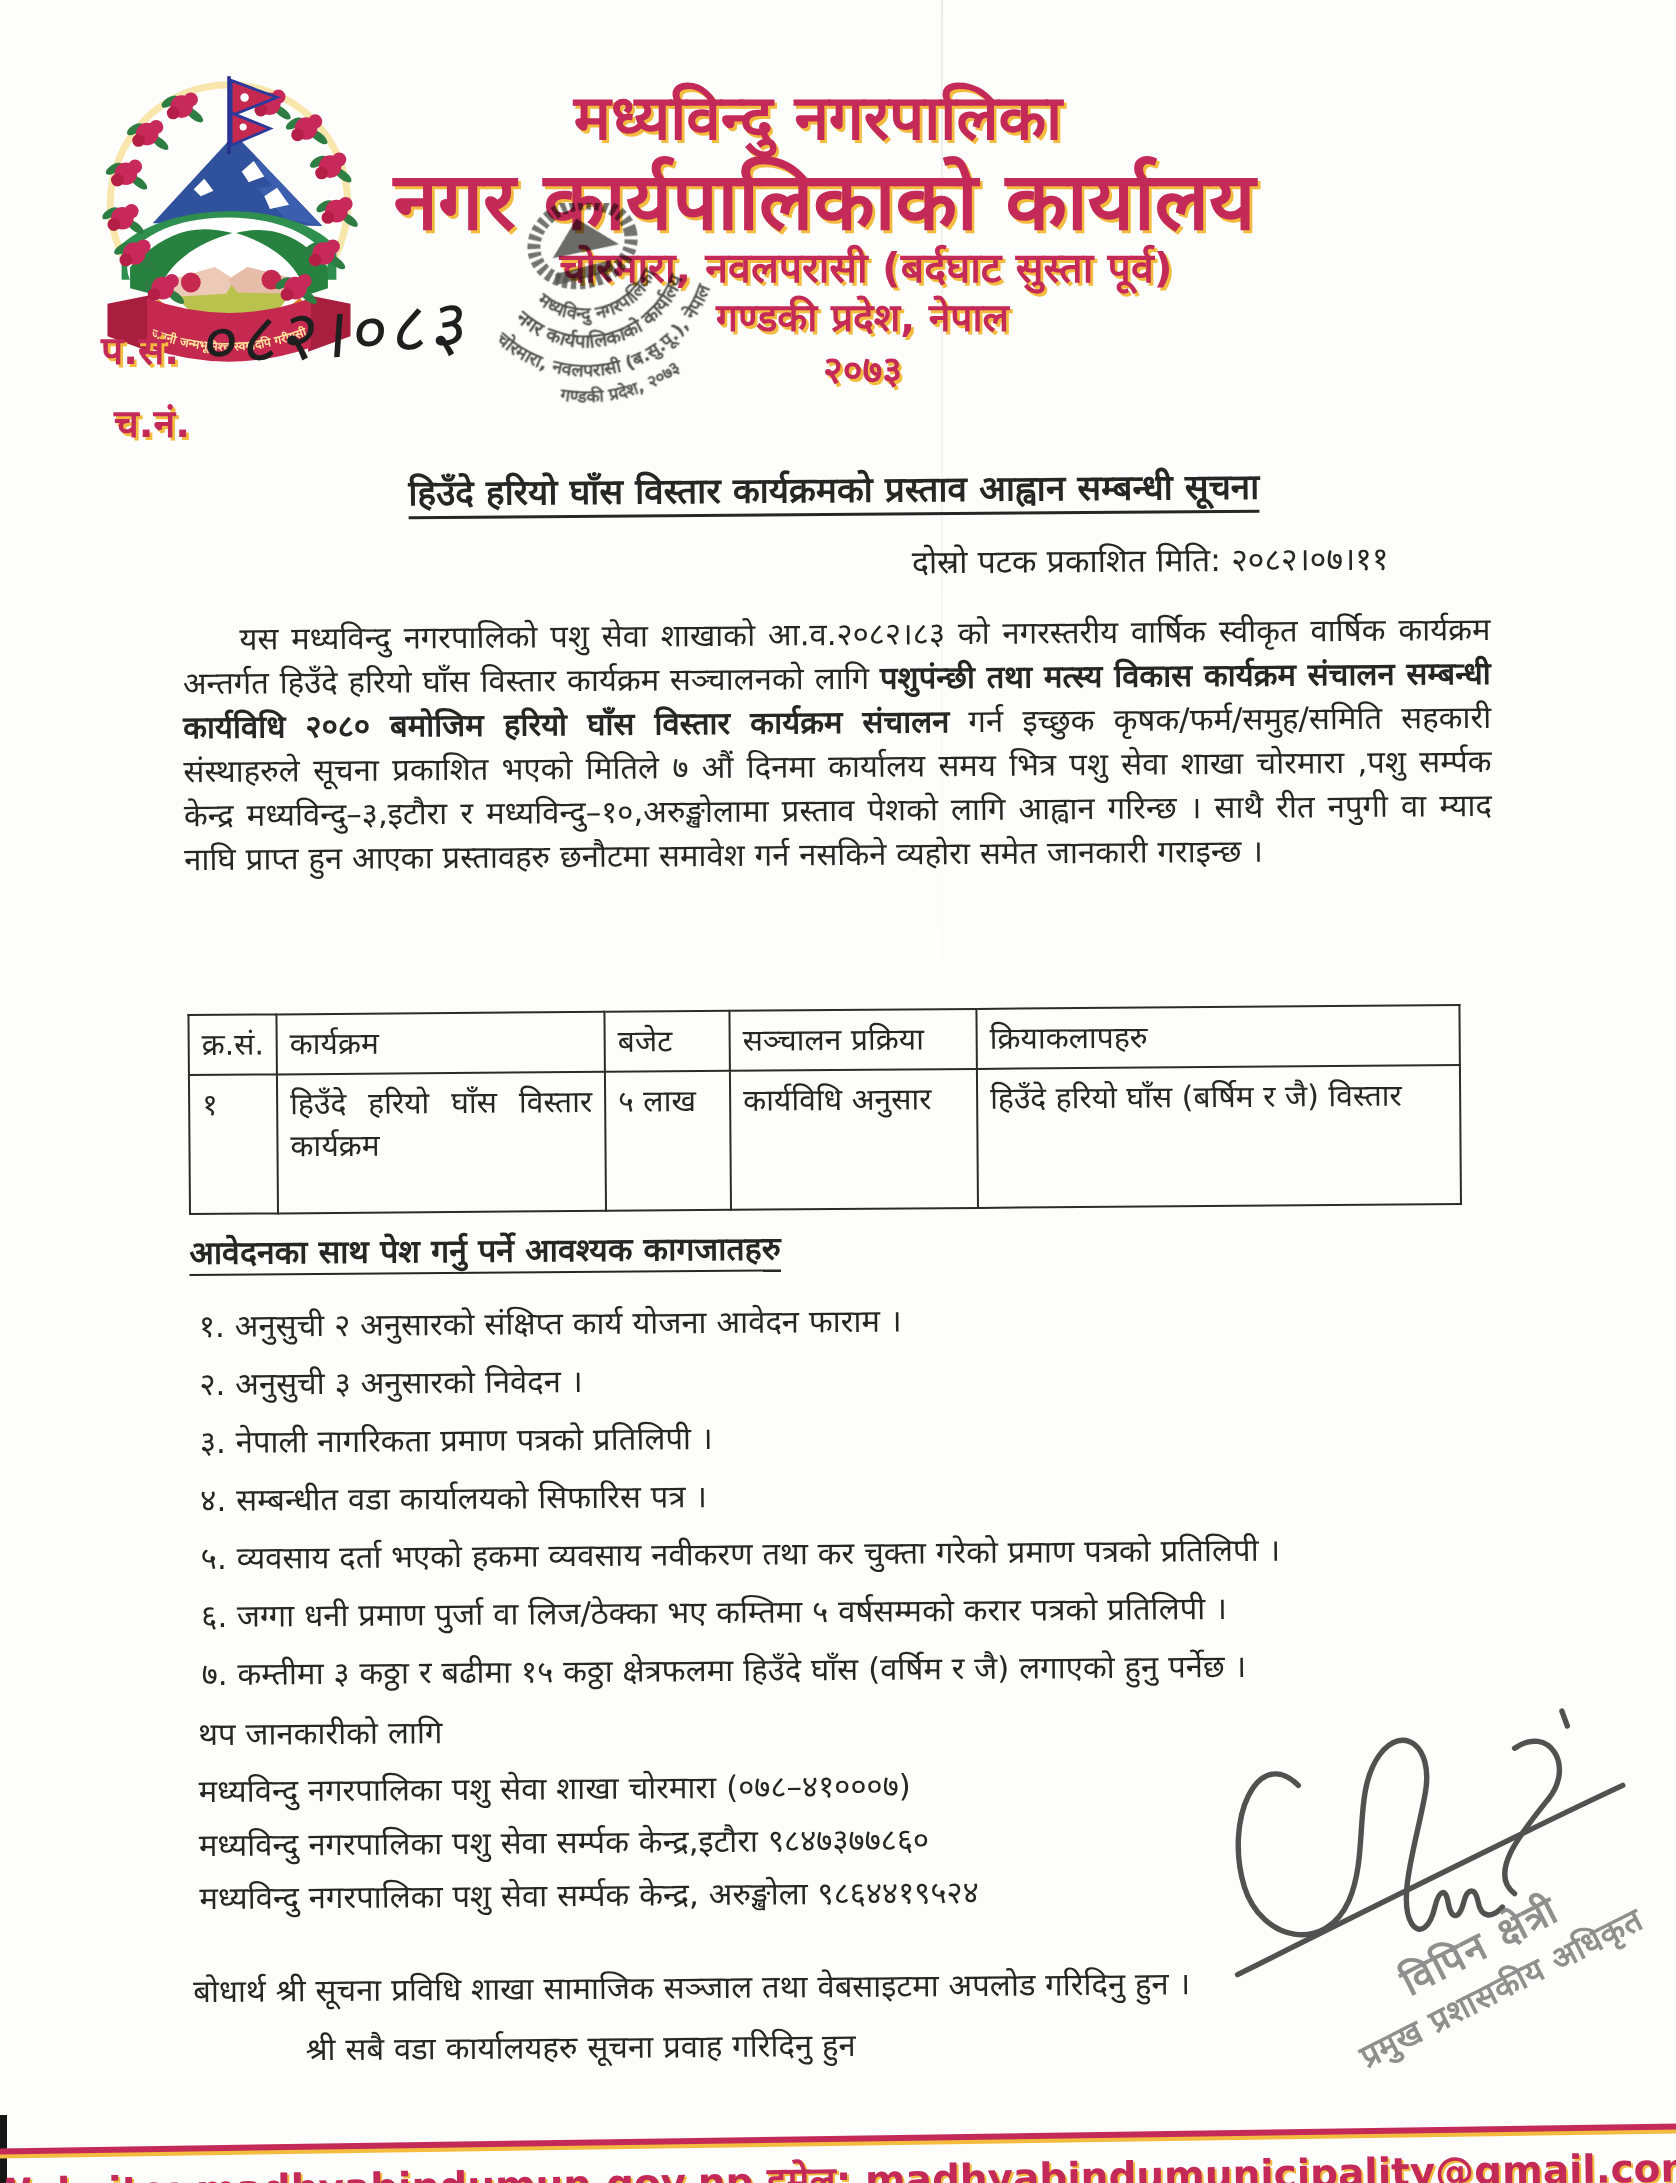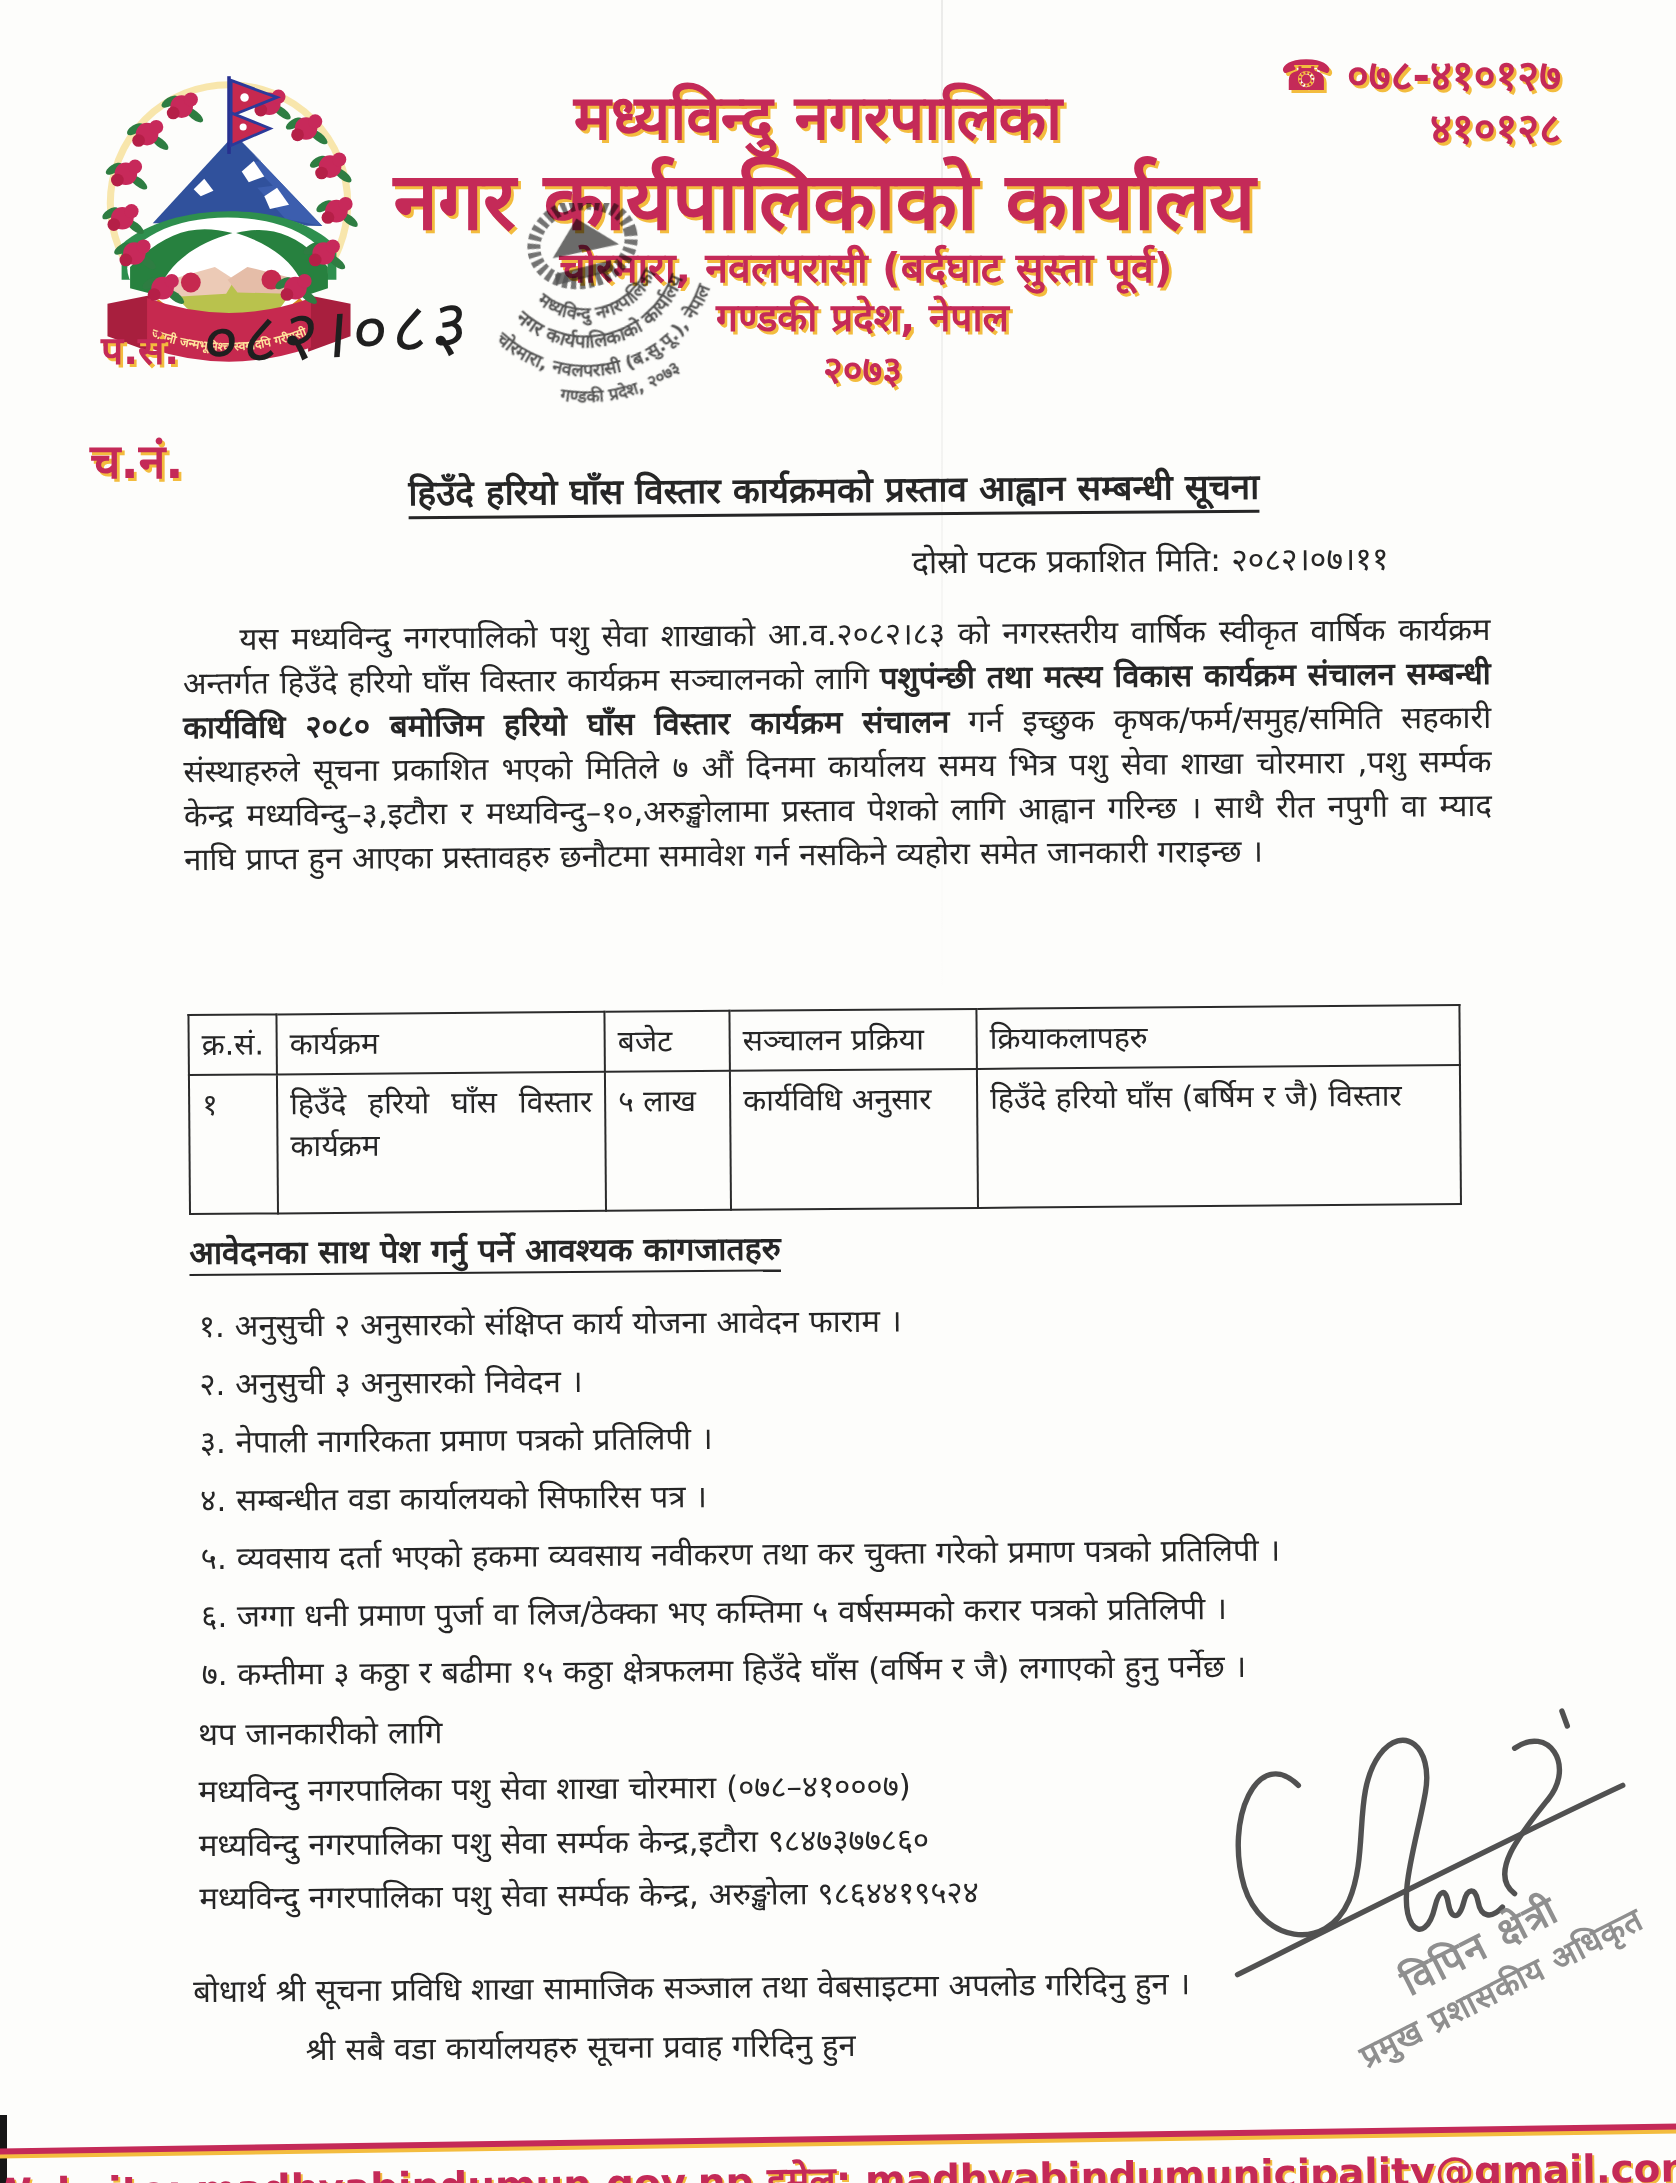--- a/index.html
+++ b/index.html
@@ -104,29 +104,24 @@
       <circle cx="220" cy="102" r="5" fill="#ffffff"></circle>
     </svg>
   </div>
 
   <div class="abs redshadow center" style="left:358px;top:73px;width:920px;font-size:62px;">मध्यविन्दु नगरपालिका</div>
   <div class="abs redshadow center" style="left:304px;top:143px;width:1041px;font-size:80px;">नगर कार्यपालिकाको कार्यालय</div>
   <div class="abs redshadow center" style="left:379px;top:289px;width:967px;font-size:39px;">गण्डकी प्रदेश, नेपाल</div>
   <div class="abs redshadow center" style="left:379px;top:238px;width:974px;font-size:41px;">चोरमारा, नवलपरासी (बर्दघाट सुस्ता पूर्व)</div>
   <div class="abs redshadow center" style="left:379px;top:342px;width:967px;font-size:38px;">२०७३</div>
 
-  <div class="abs redshadow" style="right:115px;top:49px;font-size:42px;text-align:right;line-height:53px;">
-    <span>☎</span>
-    <span>०७८-४१०१२७</span><br>
-    <span>४१०१२८</span>
-  </div>
 
   <div class="abs redshadow" style="left:101px;top:322px;font-size:39px;text-align:center;">प.सं.</div>
   <div class="abs handwrite" style="left:203px;top:283px;">०८२।०८३</div>
-  <div class="abs redshadow" style="left:90px;top:395px;font-size:48px;margin-top:32px;">च.नं.</div>
+  <div class="abs redshadow" style="left:114px;top:395px;font-size:39px;">च.नं.</div>
 
   <div class="abs stampwrap" style="left:433px;top:203px;width:392px;height:291px;">
     <svg viewBox="-220 -30 780 580" width="392" height="291">
       <g transform="rotate(-14 110 160)" fill="#222222" opacity=".85">
         <ellipse cx="105" cy="45" rx="98" ry="78" fill="none" stroke="#222" stroke-width="26" stroke-dasharray="10 7" opacity=".8"></ellipse>
         <polygon points="40,60 105,-5 175,65" opacity=".85"></polygon>
         <rect x="50" y="92" width="115" height="22" opacity=".8" transform="skewX(-8)"></rect>
         <path id="sa1" d="M -31 101 A 150 150 0 0 0 251 101" fill="none"></path>
         <path id="sa2" d="M -88 103 A 205 205 0 0 0 308 103" fill="none"></path>
         <path id="sa3" d="M -148 96 A 262 262 0 0 0 368 96" fill="none"></path>

